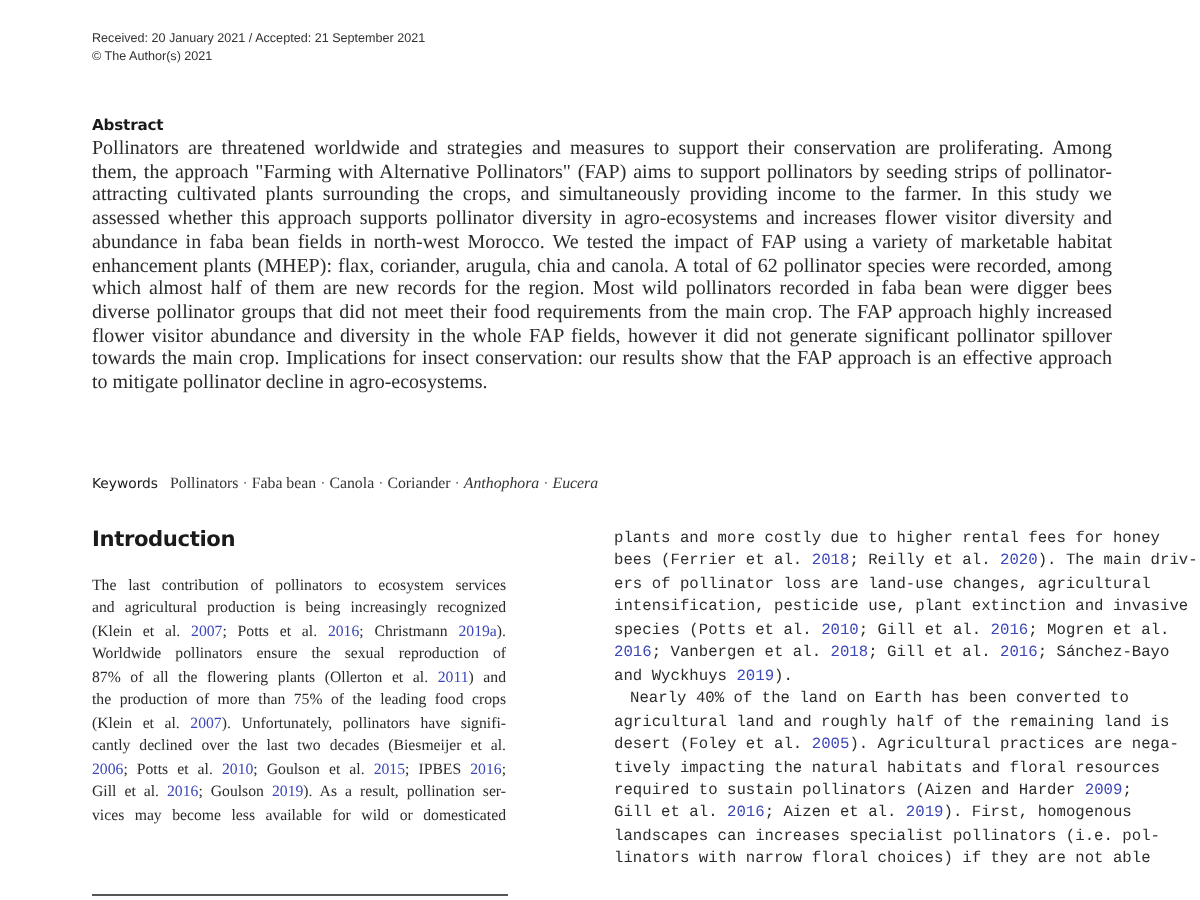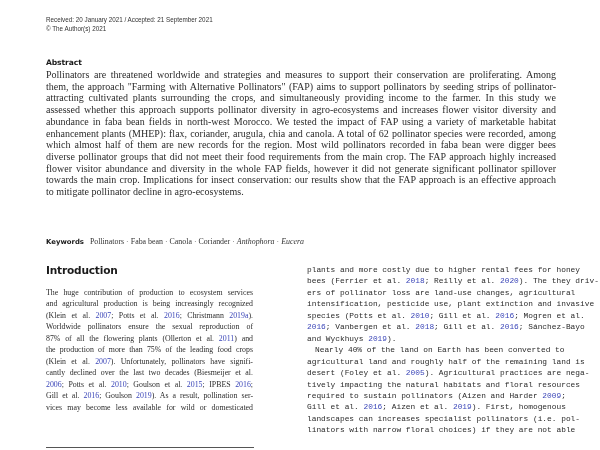--- a/index.html
+++ b/index.html
@@ -4,21 +4,21 @@
 <style>
   html, body { margin: 0; padding: 0; background: #ffffff; }
   body { width: 600px; height: 450px; overflow: hidden; position: relative; font-family: "Liberation Serif", serif; color: #2a2a2a; }
   .page { position: absolute; left: 0; top: 0; width: 600px; height: 386px; background: #fff; }
   .meta { position: absolute; left: 46px; top: 15px; font-family: "Liberation Sans", sans-serif; font-size: 6.3px; line-height: 9px; color: #333; }
   .abstract-heading { position: absolute; left: 46px; top: 58px; font-family: "DejaVu Sans", sans-serif; font-weight: bold; font-size: 7.6px; color: #1a1a1a; letter-spacing: -0.1px; }
   .abstract-body { position: absolute; left: 46px; top: 69px; width: 510px; font-size: 10px; line-height: 11.7px; color: #2b2b2b; }
   .line { white-space: nowrap; display: block; text-align-last: justify; text-align: justify; }
   .line.last { text-align-last: left; }
   .keywords { position: absolute; left: 46px; top: 237px; font-size: 7.9px; color: #333; white-space: nowrap; }
-  .kw-label { font-family: "DejaVu Sans", sans-serif; font-weight: bold; font-size: 6.9px; color: #1a1a1a; margin-right: 4px; }
+  .kw-label { font-family: "DejaVu Sans", sans-serif; font-weight: normal; font-size: 6.9px; color: #1a1a1a; margin-right: 4px; }
   .kw-sep { color: #666; margin: 0 2px; }
   .it { font-style: italic; }
   .intro-heading { position: absolute; left: 46px; top: 264px; font-family: "DejaVu Sans", sans-serif; font-weight: bold; font-size: 10.6px; color: #1a1a1a; letter-spacing: -0.2px; }
   .col { position: absolute; font-size: 7.85px; line-height: 11.45px; color: #2b2b2b; }
   .col-left { left: 46px; top: 287px; width: 207px; }
   .col-right { left: 307px; top: 264px; width: 239px; font-family: Liberation Mono, monospace; }
   .cite { color: #3b46b8; }
   .indent { padding-left: 8px; }
   .rule { position: absolute; left: 46px; top: 447px; width: 208px; height: 1px; background: #555; }
 </style>
@@ -49,35 +49,35 @@
   </div>
 
   <div class="keywords">
     <span class="kw-label">Keywords</span>
     <span id="kw-list"><span>Pollinators</span><span class="kw-sep">·</span><span>Faba bean</span><span class="kw-sep">·</span><span>Canola</span><span class="kw-sep">·</span><span>Coriander</span><span class="kw-sep">·</span><span class="it">Anthophora</span><span class="kw-sep">·</span><span class="it">Eucera</span></span>
   </div>
 
   <div class="intro-heading">Introduction</div>
 
   <div class="col col-left" id="intro-left">
-      <span class="line"><span>The huge contribution of production to ecosystem services</span></span>
+      <span class="line"><span>The last contribution of pollinators to ecosystem services</span></span>
       <span class="line"><span>and agricultural production is being increasingly recognized</span></span>
       <span class="line"><span>(Klein et al. </span><span class="cite">2007</span><span>; Potts et al. </span><span class="cite">2016</span><span>; Christmann </span><span class="cite">2019a</span><span>).</span></span>
       <span class="line"><span>Worldwide pollinators ensure the sexual reproduction of</span></span>
       <span class="line"><span>87% of all the flowering plants (Ollerton et al. </span><span class="cite">2011</span><span>) and</span></span>
       <span class="line"><span>the production of more than 75% of the leading food crops</span></span>
       <span class="line"><span>(Klein et al. </span><span class="cite">2007</span><span>). Unfortunately, pollinators have signifi-</span></span>
       <span class="line"><span>cantly declined over the last two decades (Biesmeijer et al.</span></span>
       <span class="line"><span class="cite">2006</span><span>; Potts et al. </span><span class="cite">2010</span><span>; Goulson et al. </span><span class="cite">2015</span><span>; IPBES </span><span class="cite">2016</span><span>;</span></span>
       <span class="line"><span>Gill et al. </span><span class="cite">2016</span><span>; Goulson </span><span class="cite">2019</span><span>). As a result, pollination ser-</span></span>
       <span class="line"><span>vices may become less available for wild or domesticated</span></span>
     </div>
   <div class="col col-right" id="intro-right">
       <span class="line"><span>plants and more costly due to higher rental fees for honey</span></span>
-      <span class="line"><span>bees (Ferrier et al. </span><span class="cite">2018</span><span>; Reilly et al. </span><span class="cite">2020</span><span>). The they driv-</span></span>
+      <span class="line"><span>bees (Ferrier et al. </span><span class="cite">2018</span><span>; Reilly et al. </span><span class="cite">2020</span><span>). The main driv-</span></span>
       <span class="line"><span>ers of pollinator loss are land-use changes, agricultural</span></span>
       <span class="line"><span>intensification, pesticide use, plant extinction and invasive</span></span>
       <span class="line"><span>species (Potts et al. </span><span class="cite">2010</span><span>; Gill et al. </span><span class="cite">2016</span><span>; Mogren et al.</span></span>
       <span class="line"><span class="cite">2016</span><span>; Vanbergen et al. </span><span class="cite">2018</span><span>; Gill et al. </span><span class="cite">2016</span><span>; Sánchez-Bayo</span></span>
       <span class="line last"><span>and Wyckhuys </span><span class="cite">2019</span><span>).</span></span>
       <span class="line indent"><span>Nearly 40% of the land on Earth has been converted to</span></span>
       <span class="line"><span>agricultural land and roughly half of the remaining land is</span></span>
       <span class="line"><span>desert (Foley et al. </span><span class="cite">2005</span><span>). Agricultural practices are nega-</span></span>
       <span class="line"><span>tively impacting the natural habitats and floral resources</span></span>
       <span class="line"><span>required to sustain pollinators (Aizen and Harder </span><span class="cite">2009</span><span>;</span></span>

